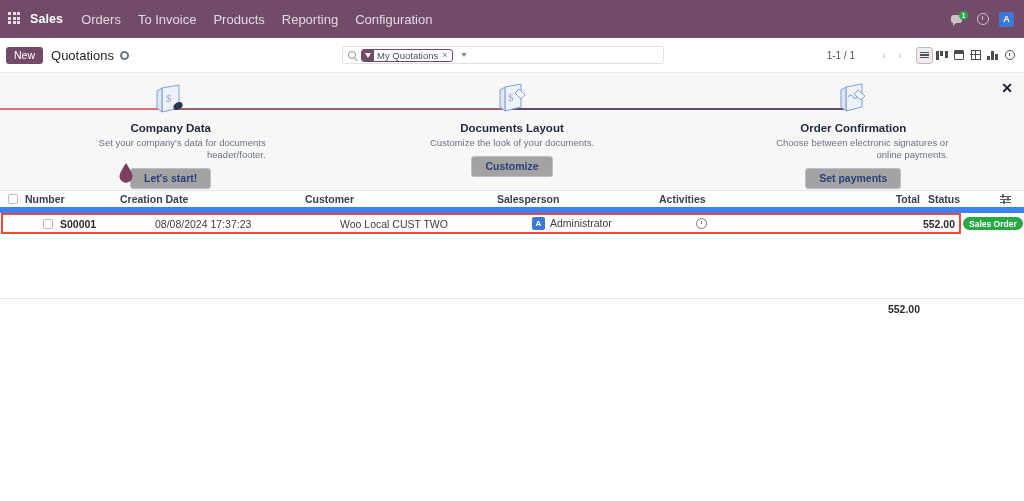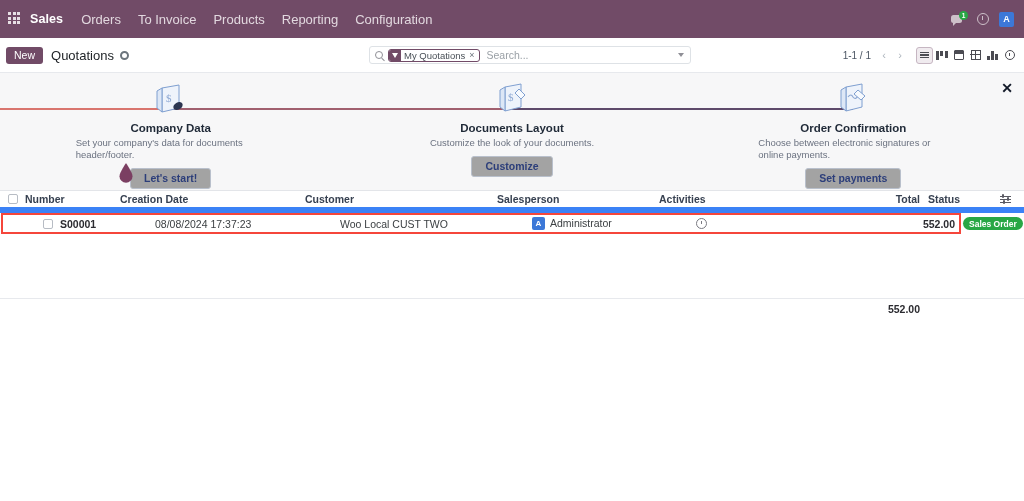--- a/index.html
+++ b/index.html
@@ -123,21 +123,21 @@
     width: 9px; height: 9px;
     border-radius: 50%;
     border: 2px solid #6c757d;
     position: relative;
     cursor: pointer;
   }
 
   
   .searchbar {
     position: absolute;
-    left: 369px; width: 322px;
+    left: 342px; width: 322px;
     height: 18px;
     border: 1px solid #dee2e6;
     border-radius: 3px;
     display: flex; align-items: center;
     background: #fff;
     padding: 0 3px;
   }
   .s-mag {
     width: 8px; height: 8px;
     border: 1.2px solid #8f8f96;
@@ -196,21 +196,21 @@
     border-top: 4px solid #8f8f96;
     margin: 0 3px;
     cursor: pointer;
   }
 
   .cp-right {
     margin-left: auto;
     display: flex; align-items: center;
     gap: 2px;
   }
-  .pager-txt { font-size: 10px; color: #4b5563; margin-right: 4px; }
+  .pager-txt { font-size: 10px; color: #4b5563; margin-right: 20px; }
   .pg-arrow {
     width: 14px; height: 16px;
     display: flex; align-items: center; justify-content: center;
     color: #adb5bd; font-size: 11px;
     cursor: pointer;
   }
   .view-group { display: flex; margin-left: 7px; }
   .vbtn {
     width: 17px; height: 17px;
     display: flex; align-items: center; justify-content: center;
@@ -277,21 +277,21 @@
   .ob-step:nth-child(5) .ob-line { background: #2c3655; }
 
   .ob-ic { position: relative; z-index: 2; height: 34px; margin-bottom: 5px; }
   .ob-title {
     font-size: 11.5px; font-weight: bold;
     color: #1f2937; margin-bottom: 3px;
     text-align: center;
   }
   .ob-desc {
     font-size: 9.5px; color: #6b7280;
-    text-align: left; line-height: 1.25;
+    text-align: right; line-height: 1.25;
     max-width: 190px; margin-bottom: 7px;
   }
   .ob-btn {
     background: #a3a3a3;
     border: 1px solid #b9c0cc;
     border-radius: 3px;
     color: #2c3e7a;
     font-size: 10.5px;
     font-weight: bold;
     padding: 3.5px 13px;
@@ -438,21 +438,20 @@
 
   <div class="searchbar">
     <div class="s-mag"></div>
     <div class="facet">
       <div class="facet-ic">
           <div class="funnel"></div>
         </div>
       <div class="facet-label">My Quotations</div>
       <div class="facet-x">×</div>
     </div>
-    <input class="s-input" placeholder="Search..." style="">
     <div class="s-caret"></div>
   </div>
 
   <div class="cp-right">
     <div class="pager-txt">1-1 / 1</div>
     <div class="pg-arrow">‹</div>
     <div class="pg-arrow">›</div>
     <div class="view-group">
       <div class="vbtn active">
         <div class="v-list">

